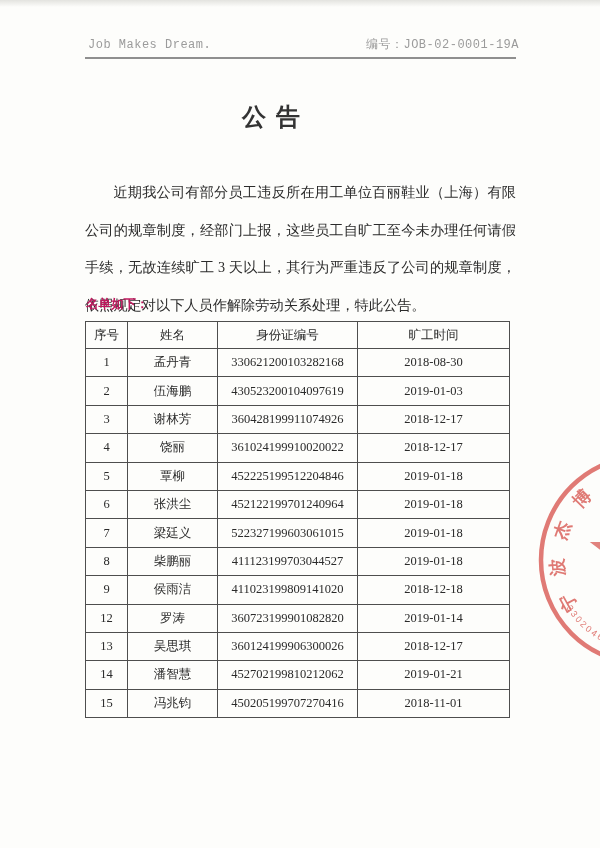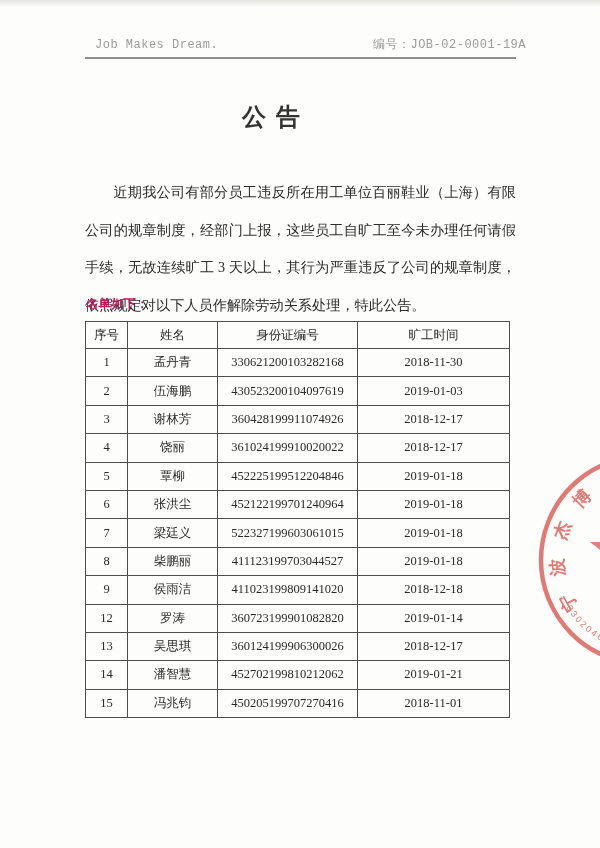--- a/index.html
+++ b/index.html
@@ -10,21 +10,21 @@
     background:#fdfdfb;
     overflow:hidden;
     font-family:"Liberation Serif","DejaVu Serif",serif;
     color:#262626;
   }
   .scan-edge {
     position:absolute; top:0; left:0; right:0; height:7px;
     background:linear-gradient(#e3e3df, rgba(255,255,255,0));
   }
   .doc-header {
-    position:absolute; top:36px; left:95px; width:431px;
+    position:absolute; top:36px; left:88px; width:431px;
     display:flex; justify-content:space-between; align-items:baseline;
     font-family:"Liberation Mono","DejaVu Sans Mono",monospace;
     font-size:12px; color:#9b9b9b; letter-spacing:0.5px;gap:48px;
   }
   .header-rule {
     position:absolute; top:57px; left:85px; width:431px; height:1.5px;
     background:#8f8f8f;
   }
   .doc-title {
     position:absolute; top:101px; left:0; width:544px;
@@ -99,21 +99,21 @@
         <th>姓名</th>
         <th>身份证编号</th>
         <th>旷工时间</th>
       </tr>
     </thead>
     <tbody>
         <tr>
           <td>1</td>
           <td>孟丹青</td>
           <td>330621200103282168</td>
-          <td>2018-11-30</td>
+          <td>2018-08-30</td>
         </tr>
         <tr>
           <td>2</td>
           <td>伍海鹏</td>
           <td>430523200104097619</td>
           <td>2019-01-03</td>
         </tr>
         <tr>
           <td>3</td>
           <td>谢林芳</td>

